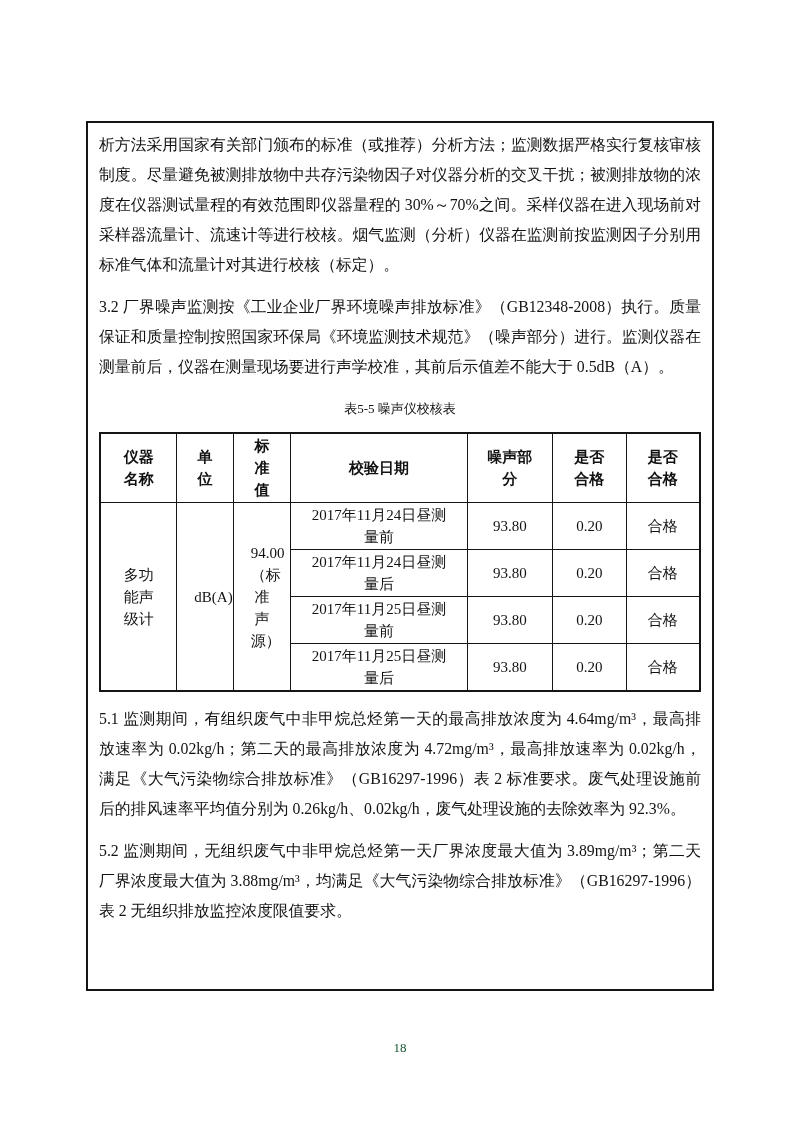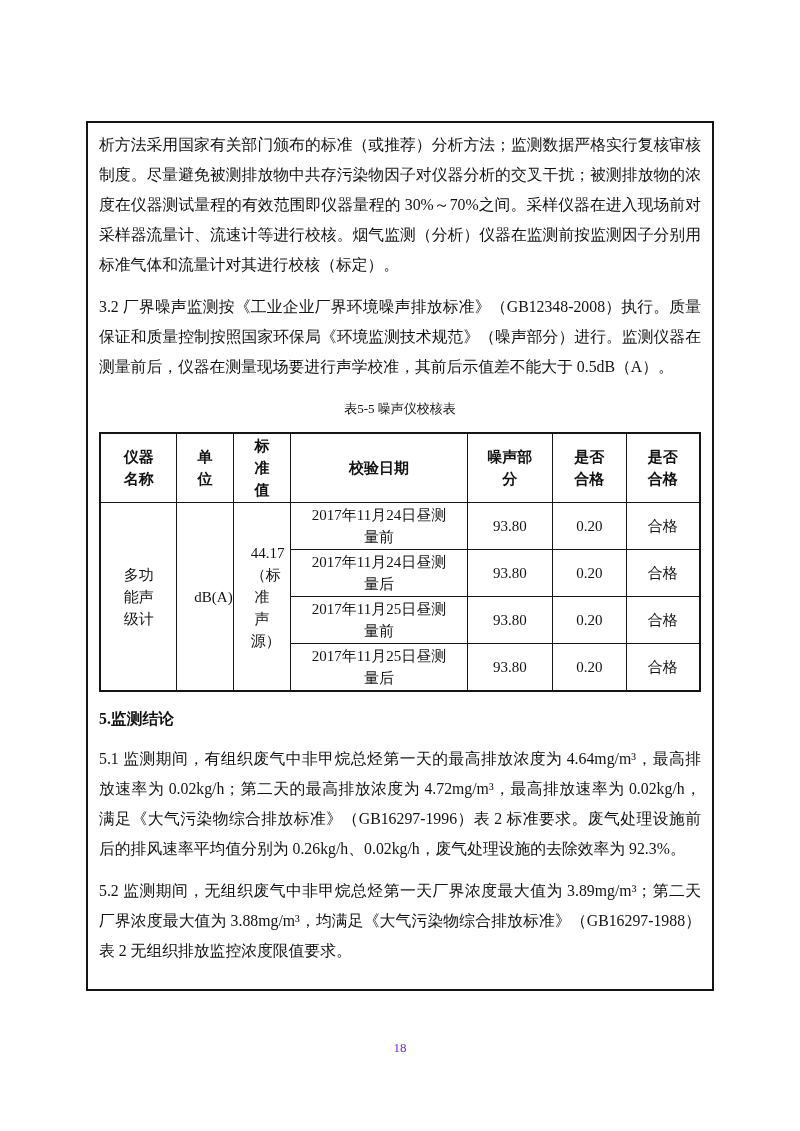--- a/index.html
+++ b/index.html
@@ -74,21 +74,21 @@
   .pre-cell { white-space: pre-line; }
   .page-number {
     position: absolute;
     left: 0;
     right: 0;
     top: 1040px;
     text-align: center;
     font-size: 13px;
     line-height: 16px;
     font-family: "Liberation Serif", "DejaVu Serif", serif;
-    color: #6d28d9;
+    color: #14532d;
   }
 </style>
 </head>
 <body>
 
 <div class="page">
 
   <div class="content-box">
 
     <p class="para">析方法采用国家有关部门颁布的标准（或推荐）分析方法；监测数据严格实行复核审核制度。尽量避免被测排放物中共存污染物因子对仪器分析的交叉干扰；被测排放物的浓度在仪器测试量程的有效范围即仪器量程的 30%～70%之间。采样仪器在进入现场前对采样器流量计、流速计等进行校核。烟气监测（分析）仪器在监测前按监测因子分别用标准气体和流量计对其进行校核（标定）。</p>
@@ -116,21 +116,21 @@
           <th>噪声部分</th>
           <th>是否合格</th>
           <th>是否合格</th>
         </tr>
       </thead>
       <tbody>
         <tr>
           <td rowspan="4" class="pre-cell">多功能声
 级计</td>
           <td rowspan="4">dB(A)</td>
-          <td rowspan="4" class="pre-cell">44.17
+          <td rowspan="4" class="pre-cell">94.00
 （标准
 声源）</td>
           <td>2017年11月24日昼测量前</td>
           <td>93.80</td>
           <td>0.20</td>
           <td>合格</td>
         </tr>
         <tr>
           <td>2017年11月24日昼测量后</td>
           <td>93.80</td>
@@ -147,23 +147,22 @@
           <td>2017年11月25日昼测量后</td>
           <td>93.80</td>
           <td>0.20</td>
           <td>合格</td>
         </tr>
       </tbody>
     </table>
 
 
 
-    <p class="section-heading">5.监测结论</p>
 
     <p class="para">5.1 监测期间，有组织废气中非甲烷总烃第一天的最高排放浓度为 4.64mg/m³，最高排放速率为 0.02kg/h；第二天的最高排放浓度为 4.72mg/m³，最高排放速率为 0.02kg/h，满足《大气污染物综合排放标准》（GB16297-1996）表 2 标准要求。废气处理设施前后的排风速率平均值分别为 0.26kg/h、0.02kg/h，废气处理设施的去除效率为 92.3%。</p>
 
-    <p class="para">5.2 监测期间，无组织废气中非甲烷总烃第一天厂界浓度最大值为 3.89mg/m³；第二天厂界浓度最大值为 3.88mg/m³，均满足《大气污染物综合排放标准》（GB16297-1988）表 2 无组织排放监控浓度限值要求。</p>
+    <p class="para">5.2 监测期间，无组织废气中非甲烷总烃第一天厂界浓度最大值为 3.89mg/m³；第二天厂界浓度最大值为 3.88mg/m³，均满足《大气污染物综合排放标准》（GB16297-1996）表 2 无组织排放监控浓度限值要求。</p>
 
   </div>
 
   <div class="page-number">18</div>
 
 </div>
 
 </body></html>

